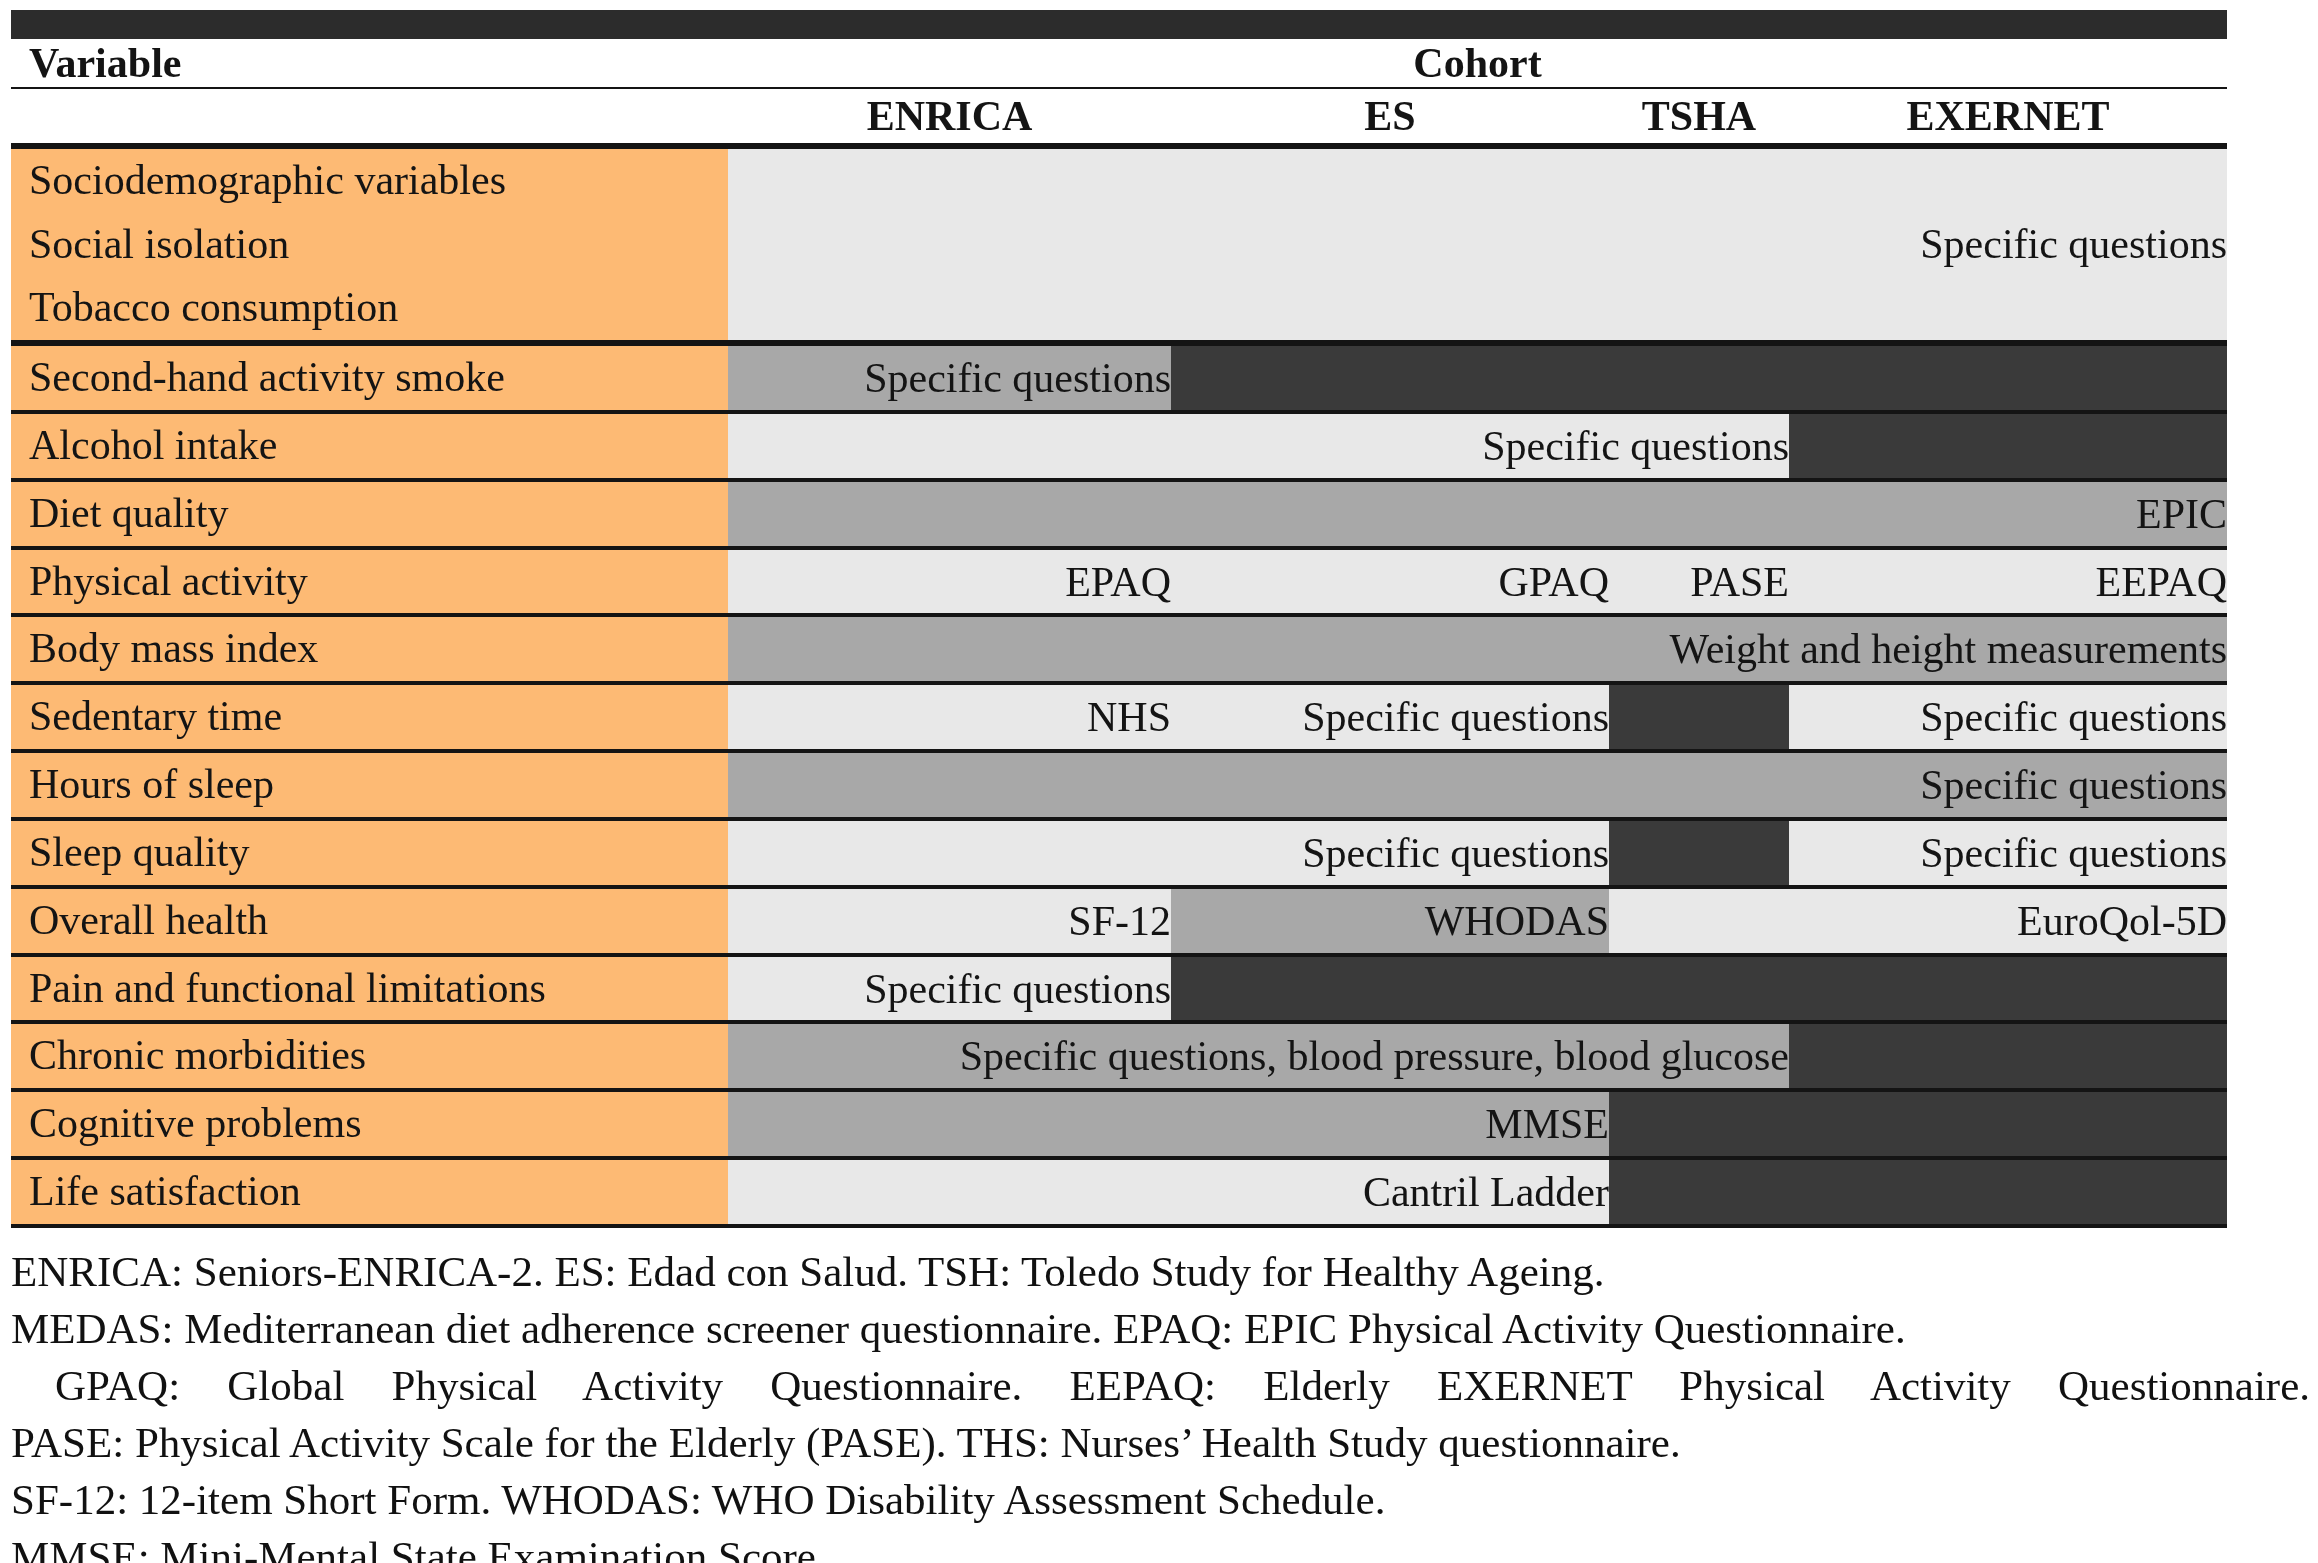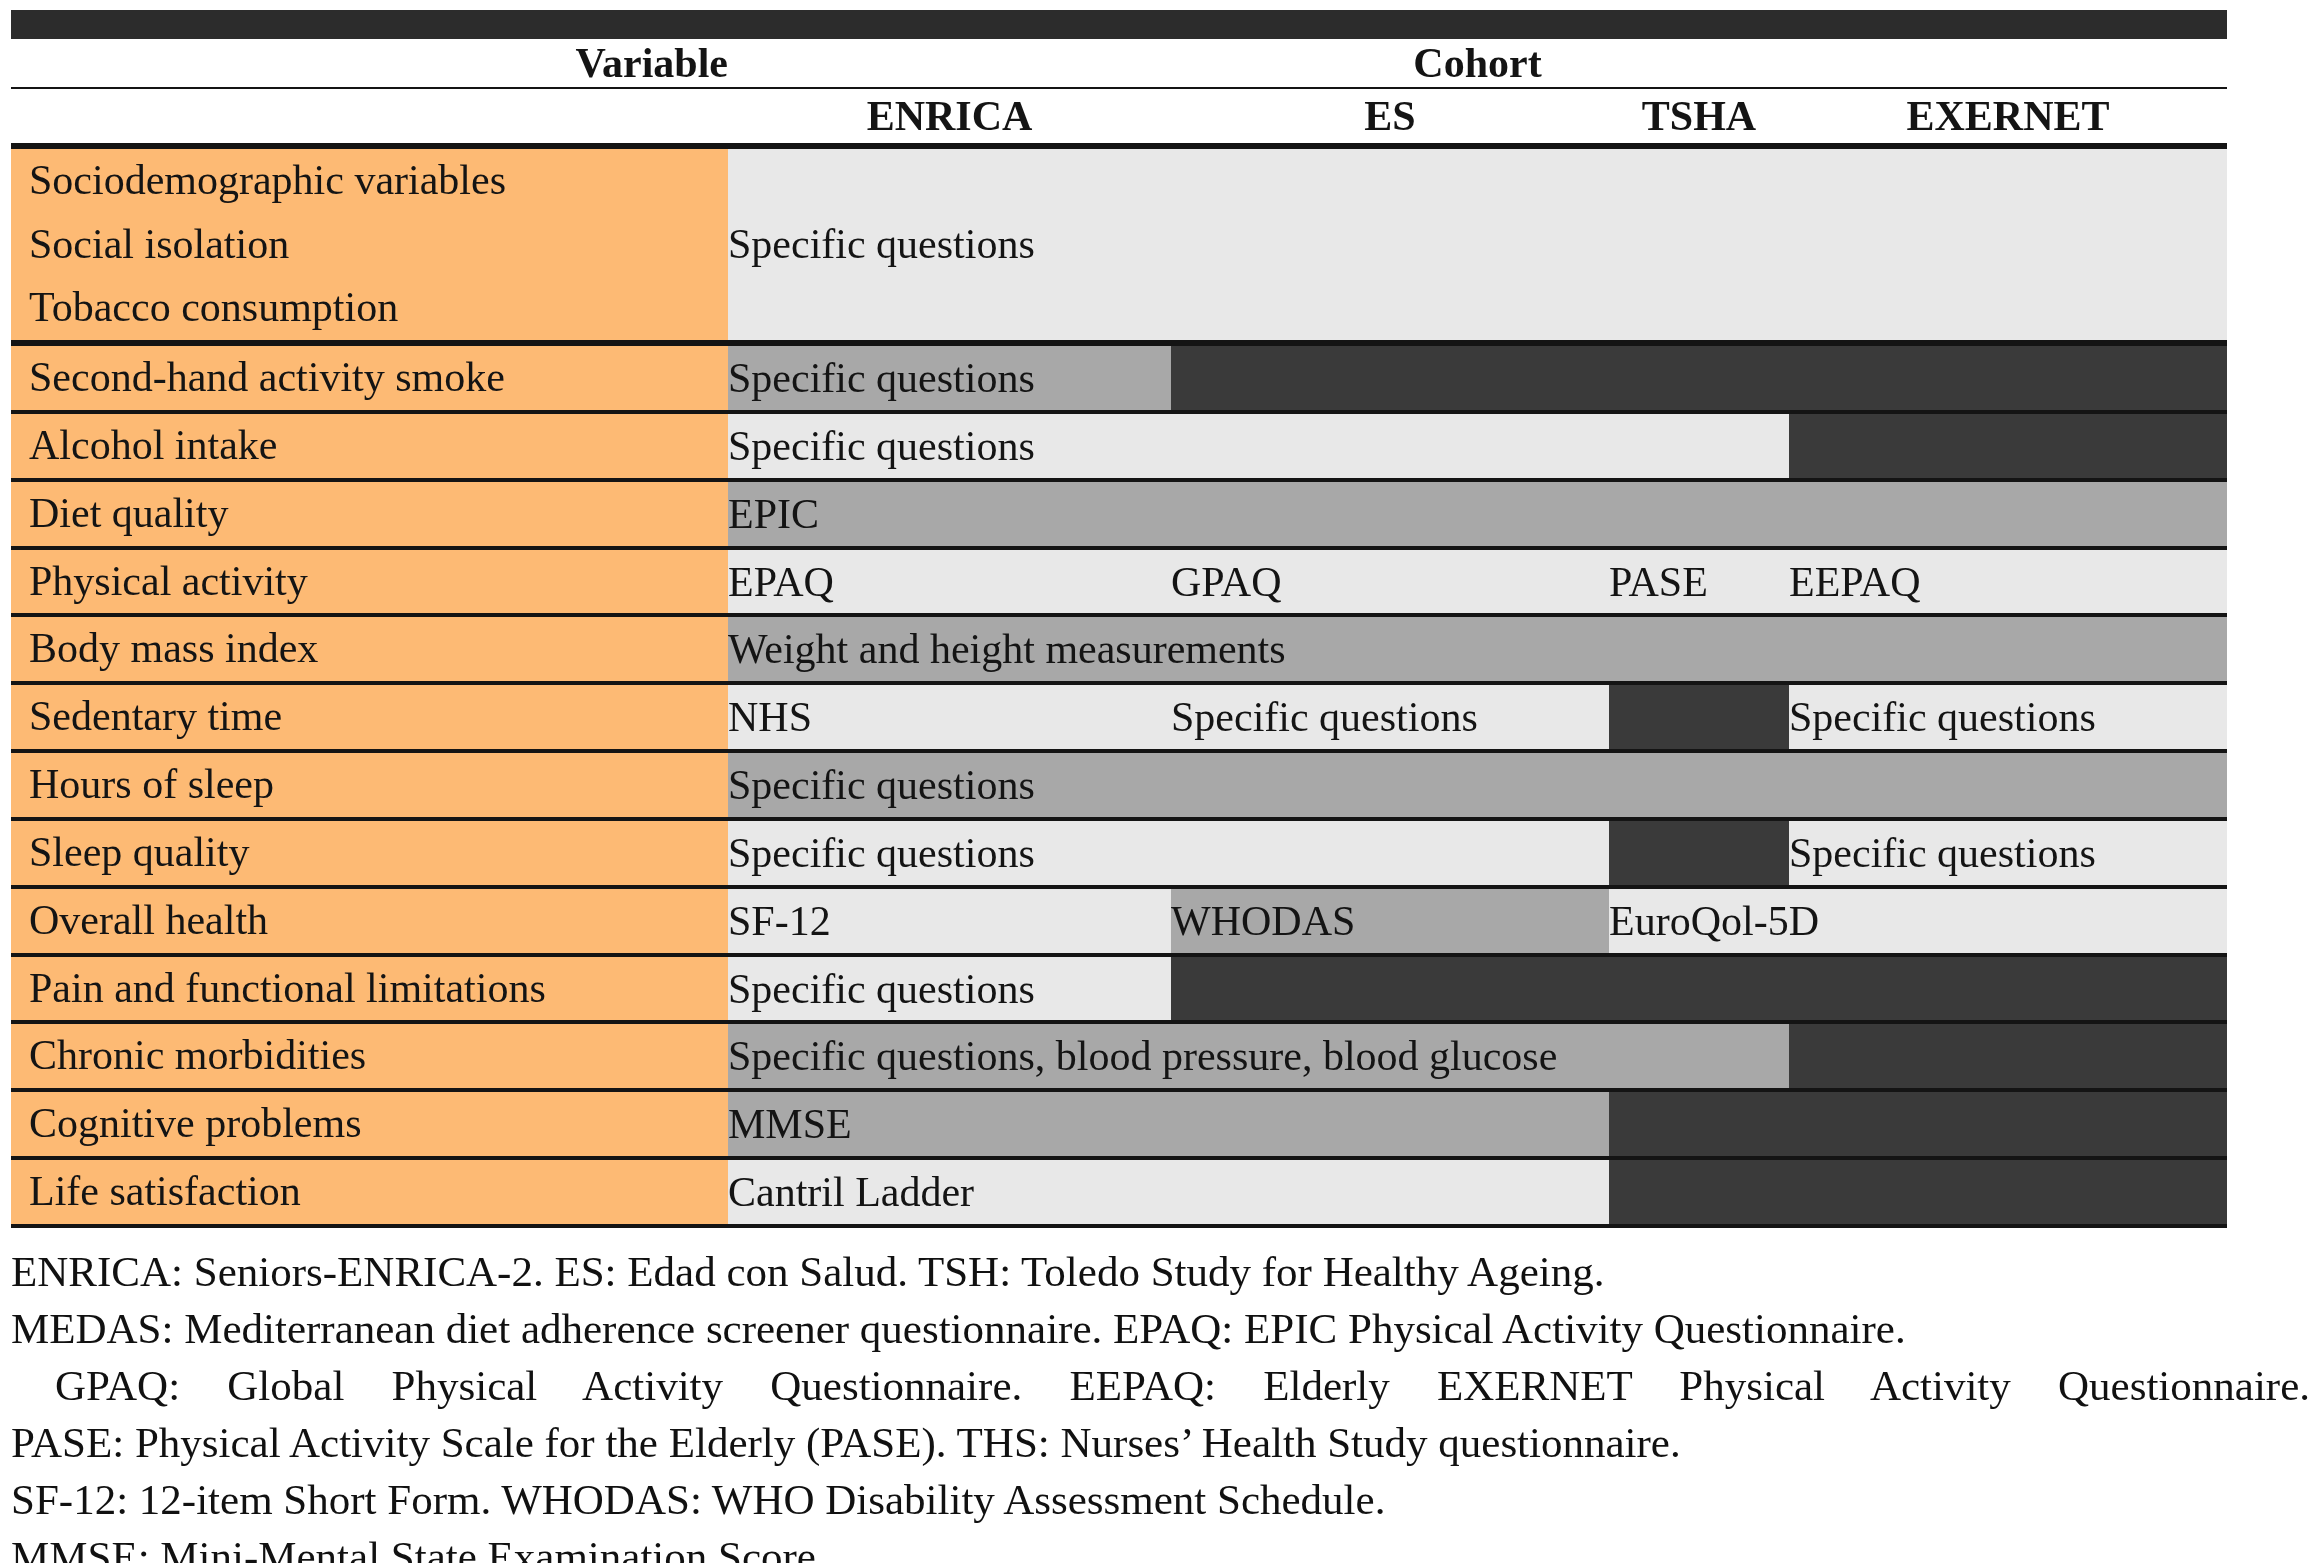--- a/index.html
+++ b/index.html
@@ -26,21 +26,21 @@
   }
   th, td { vertical-align: middle; }
 
   
   tr.hrow1 th {
     font-size: 42px;
     font-weight: bold;
     height: 48px;
     border-bottom: 2.8px solid #141414;
   }
-  tr.hrow1 th.var-h { text-align: right; padding-left: 18px; }
+  tr.hrow1 th.var-h { text-align: left; padding-left: 18px; }
   tr.hrow1 th.cohort-h { text-align: center; }
   tr.hrow2 th {
     font-size: 42px;
     font-weight: bold;
     text-align: center;
     height: 58px;
     border-bottom: 6.2px solid #141414;
     margin-top: 7px;
   }
 
@@ -50,21 +50,21 @@
 
   td.var {
     text-align: left;
     padding-left: 18px;
     font-size: 42px;
     background: #fdba74;
     white-space: pre-line;
     line-height: 1.52;
   }
   td.cell {
-    text-align: left;
+    text-align: right;
     font-size: 42px;
     overflow: hidden;
     white-space: nowrap;
   }
   .light { background: #e8e8e8; }
   .mid   { background: #a8a8a8; }
   .dark  { background: #3a3a3a; color: #3a3a3a; }
 
   
   .footnotes {

